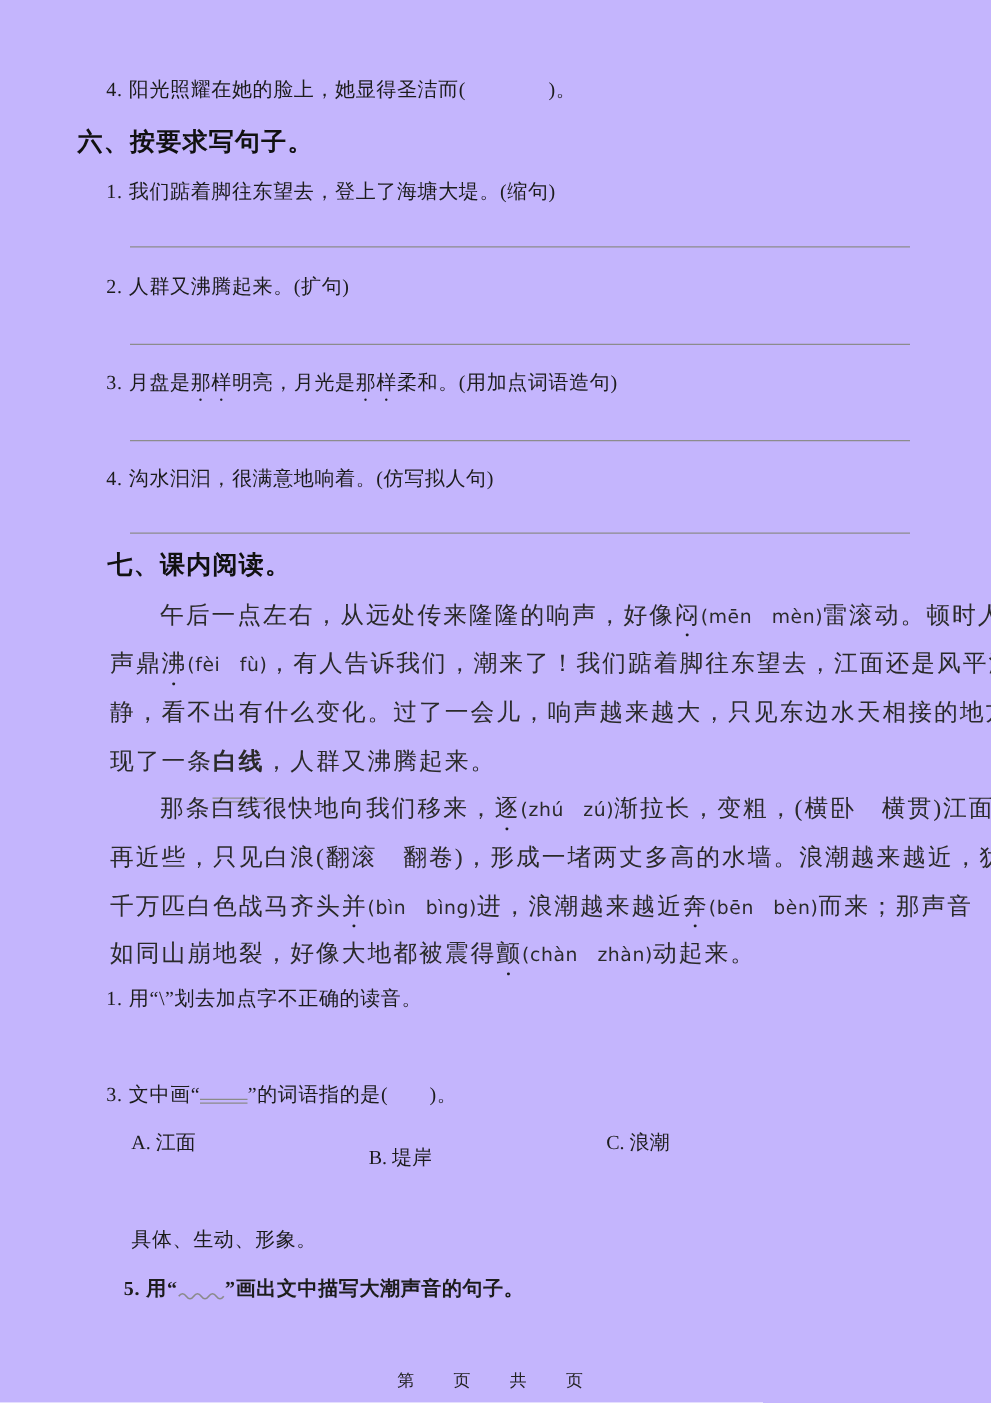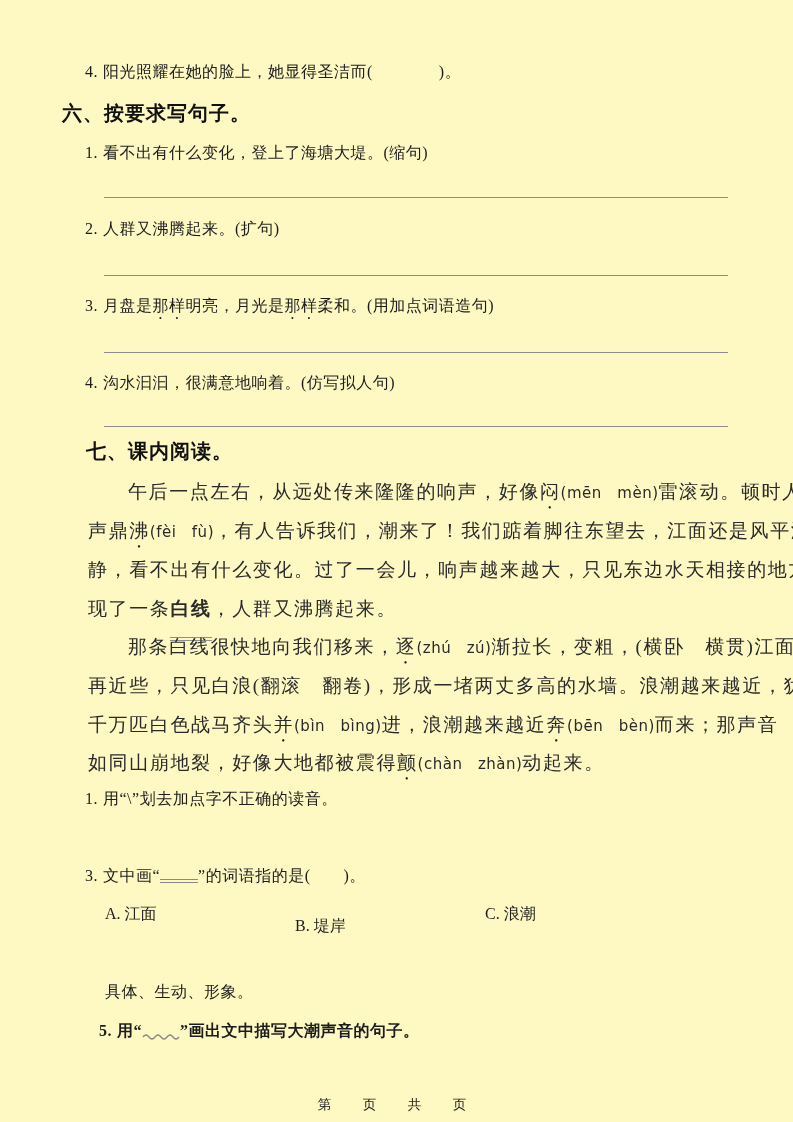--- a/index.html
+++ b/index.html
@@ -4,21 +4,21 @@
 <style>
   * { margin: 0; padding: 0; box-sizing: border-box; }
   html, body { background: #ffffff; }
   body {
     width: 793px; height: 1122px;
     font-family: "Liberation Serif", "DejaVu Serif", serif;
     color: #1c1c1c;
     position: relative;
     overflow: hidden;
   }
-  .page { position: absolute; inset: 0; background: #fef9c3; }
+  .page { position: absolute; inset: 0; background: #c4b5fd; }
 
   .line {
     position: absolute;
     white-space: nowrap;
     font-size: 16px;
     letter-spacing: 0.5px;
     color: #1c1c1c;
   }
   .num { margin-right: 5px; }
 
@@ -99,21 +99,21 @@
 
 <div class="page">
 
   <div class="line" style="top:62px; left:85px;">
     <span class="num">4.</span><span>阳光照耀在她的脸上，她显得圣洁而(　　　　)。</span>
   </div>
 
   <div class="section-title" style="top:100px; left:62px;">六、按要求写句子。</div>
 
   <div class="line" style="top:143px; left:85px;">
-    <span class="num">1.</span><span>看不出有什么变化，登上了海塘大堤。(缩句)</span>
+    <span class="num">1.</span><span>我们踮着脚往东望去，登上了海塘大堤。(缩句)</span>
   </div>
   <div class="answer-line" style="top:197px;"></div>
 
   <div class="line" style="top:219px; left:85px;">
     <span class="num">2.</span><span>人群又沸腾起来。(扩句)</span>
   </div>
   <div class="answer-line" style="top:275px;"></div>
 
   <div class="line" style="top:296px; left:85px;">
     <span class="num">3.</span><span>月盘是</span><span class="dotted">那样</span><span>明亮，月光是</span><span class="dotted">那样</span><span>柔和。(用加点词语造句)</span>

